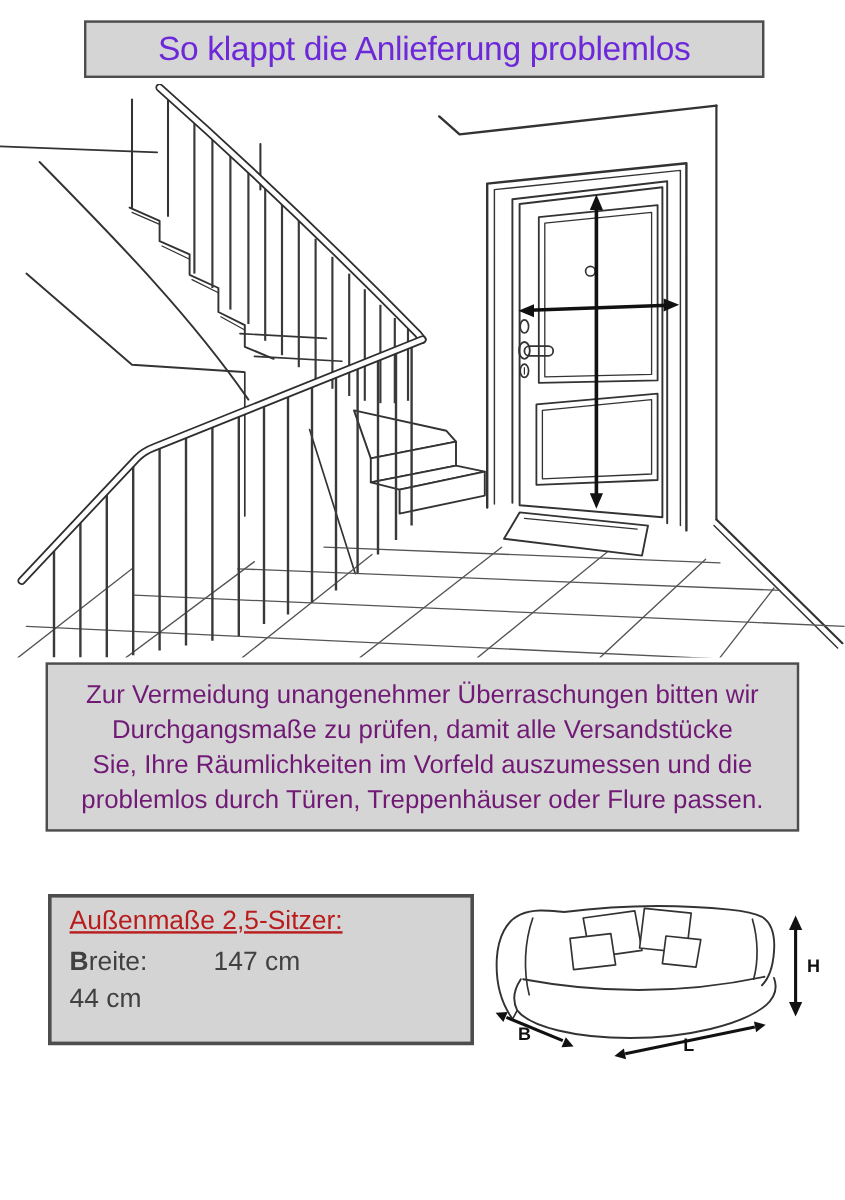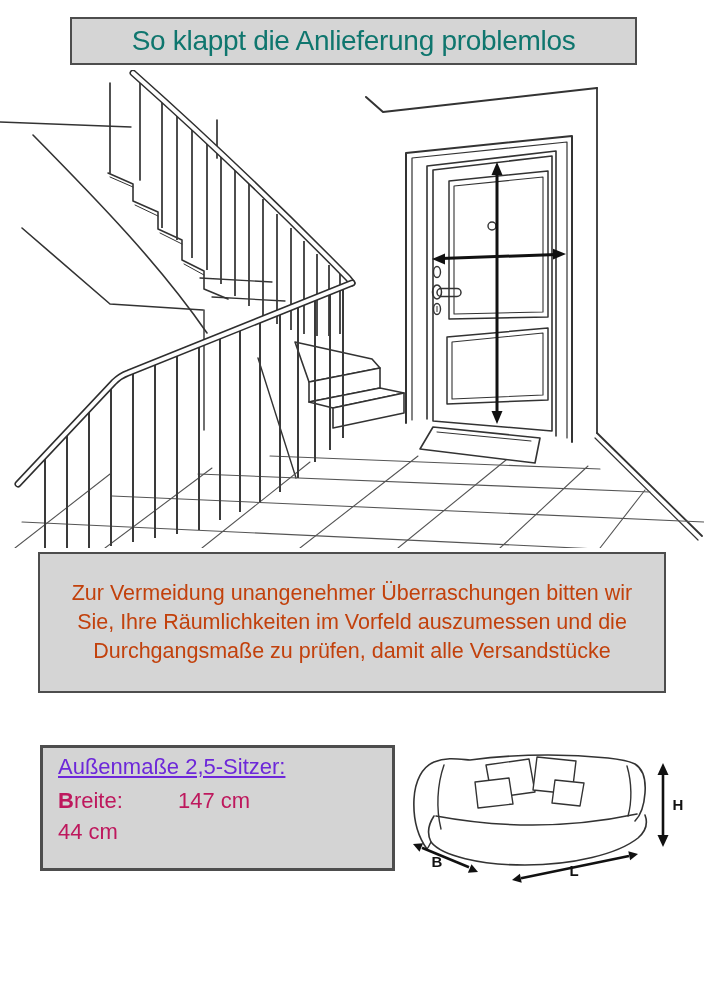--- a/index.html
+++ b/index.html
@@ -10,43 +10,43 @@
     font-family:"Liberation Sans", sans-serif;
     color:#141414;
     overflow:hidden;
   }
   .header-box{
     position:absolute;left:70px;top:17px;width:567px;height:48px;
     background:#d5d5d5;border:2px solid #4d4d4d;box-sizing:border-box;
     display:flex;align-items:center;justify-content:center;
   }
   .header-box span{
-    font-size:28px;letter-spacing:-0.3px;color:#0f766e;white-space:nowrap;
+    font-size:28px;letter-spacing:-0.3px;color:#6d28d9;white-space:nowrap;
   }
   .scene{
     position:absolute;left:0;top:70px;width:704px;height:478px;
   }
   .info-box{
     position:absolute;left:38px;top:552px;width:628px;height:141px;
     background:#d5d5d5;border:2px solid #4d4d4d;box-sizing:border-box;
     display:flex;flex-direction:column;align-items:center;justify-content:center;
   }
   .info-box div{
-    font-size:21.5px;line-height:29px;color:#c2410c;white-space:nowrap;text-align:center;
+    font-size:21.5px;line-height:29px;color:#701a75;white-space:nowrap;text-align:center;
   }
   .dims-box{
     position:absolute;left:40px;top:745px;width:355px;height:126px;
     background:#d4d4d4;border:3px solid #4d4d4d;box-sizing:border-box;
     padding:6px 0 0 15px;
   }
   .dims-title{
-    font-size:22px;text-decoration:underline;margin-bottom:5px;color:#6d28d9;
+    font-size:22px;text-decoration:underline;margin-bottom:5px;color:#b91c1c;
   }
   .dims-row{
-    display:flex;font-size:22px;line-height:31px;color:#be185d;
+    display:flex;font-size:22px;line-height:31px;color:#404040;
   }
   .dims-row .lbl{width:120px;}
   .dims-row .lbl b{font-weight:bold;}
   .dims-row .val{}
   .sofa{
     position:absolute;left:400px;top:733px;width:300px;height:165px;
   }
   svg .ln{stroke:#333;fill:none;stroke-linecap:round;stroke-linejoin:round;}
   svg .thin{stroke:#555;fill:none;stroke-linecap:round;}
   svg .whitefill{fill:#ffffff;stroke:#333;stroke-linejoin:round;}
@@ -182,22 +182,23 @@
         <line x1="330" y1="222" x2="330" y2="380"></line>
         <line x1="343" y1="217" x2="343" y2="368"></line>
       </g>
       <path class="railcore" d="M352,213 L128,303 Q120,306 114,312 L18,414"></path>
       <path class="railwhite" d="M352,213 L128,303 Q120,306 114,312 L18,414"></path>
     </g>
   </svg>
 
   <div class="info-box">
     <div>Zur Vermeidung unangenehmer Überraschungen bitten wir</div>
+    <div>Durchgangsmaße zu prüfen, damit alle Versandstücke</div>
     <div>Sie, Ihre Räumlichkeiten im Vorfeld auszumessen und die</div>
-    <div>Durchgangsmaße zu prüfen, damit alle Versandstücke</div>
+    <div>problemlos durch Türen, Treppenhäuser oder Flure passen.</div>
   </div>
 
   <div class="dims-box">
     <div class="dims-title">Außenmaße 2,5-Sitzer:</div>
     <div class="dims-row">
       <span class="lbl"><b>B</b><span>reite:</span></span>
       <span class="val">147 cm</span>
     </div>
     <div class="dims-row">
       <span class="val">44 cm</span>

